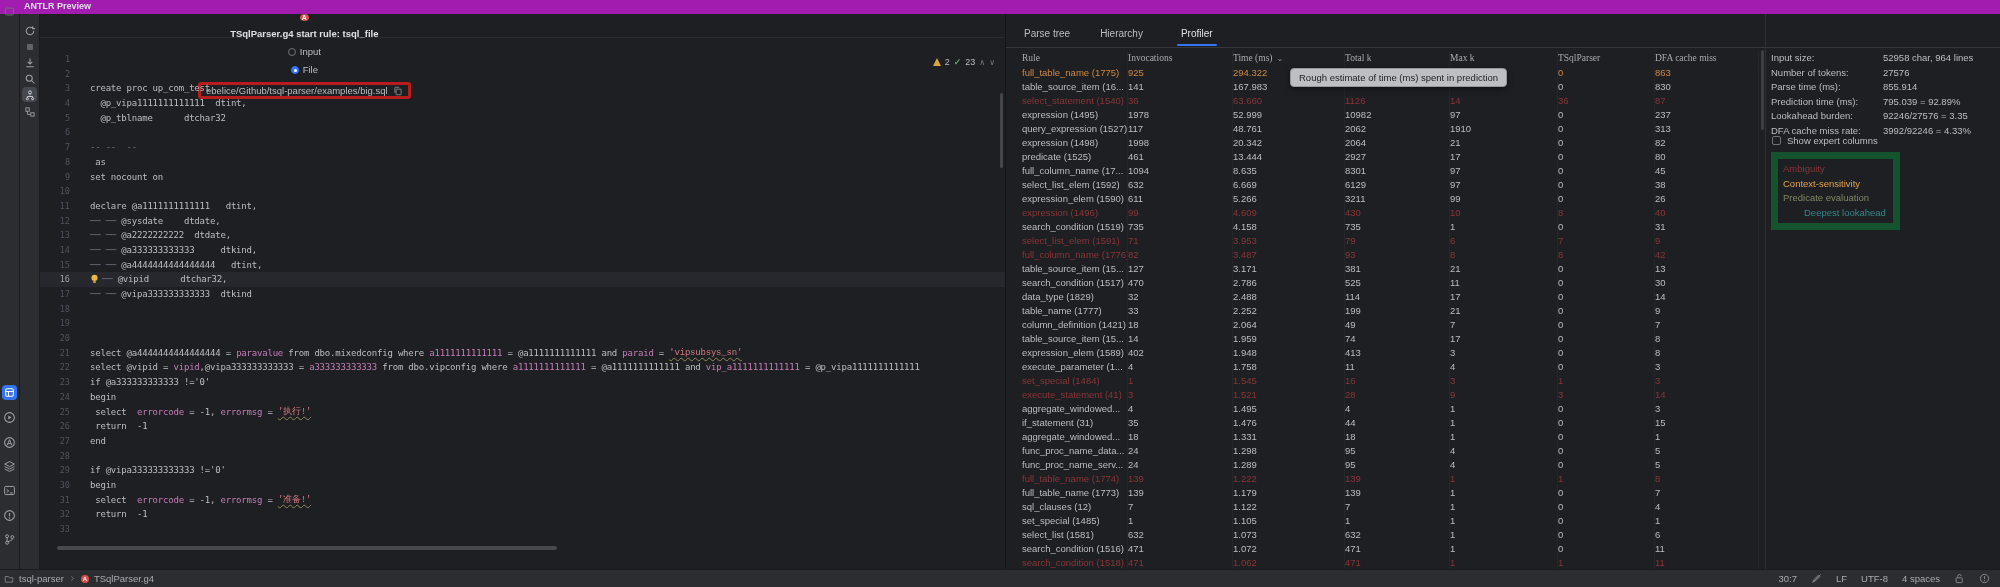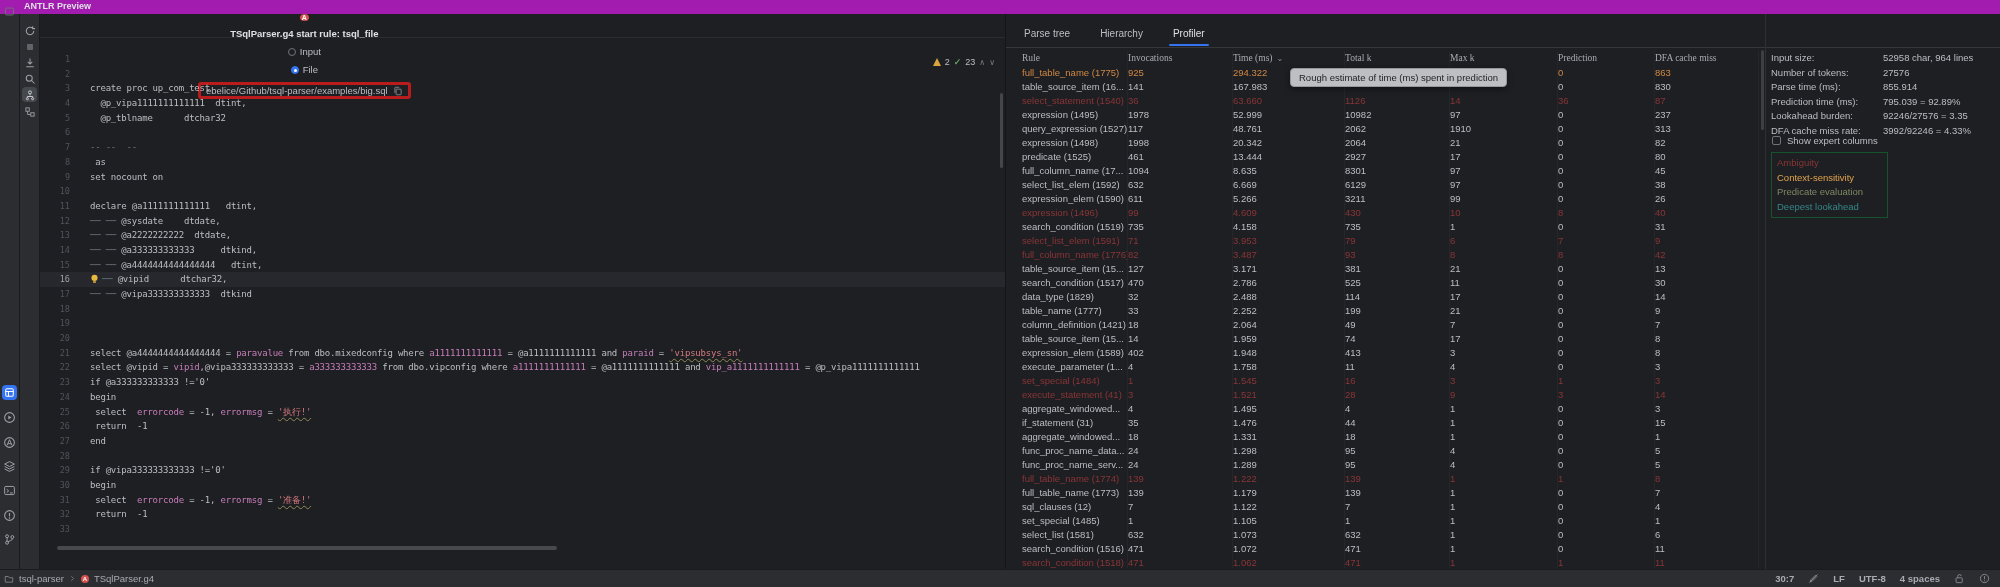--- a/index.html
+++ b/index.html
@@ -30,34 +30,34 @@
   .rdot.on{background:#3574f0;border-color:#3574f0;position:relative;}
   .rdot.on::after{content:"";position:absolute;left:2.5px;top:2.5px;width:3px;height:3px;border-radius:50%;background:#fff;}
   .path-field{display:flex;align-items:center;gap:5px;height:14px;padding:0 5px;border:3px solid #b91c1c;border-radius:3px;color:#bcbec4;}
   .editor-body{position:absolute;left:0;top:23px;right:0;bottom:0;overflow:hidden;padding-top:15px;box-sizing:border-box;}
   .cl{display:flex;height:14.7px;line-height:14.7px;white-space:pre;}
   .cl.cur{background:#26282e;}
   .ln{flex:0 0 30px;text-align:right;padding-right:0;font-family:"DejaVu Sans Mono",monospace;font-size:8.5px;color:#4e535c;}
   .cl.cur .ln{color:#9da0a8;}
   .lt{padding-left:20px;font-family:"DejaVu Sans Mono",monospace;font-size:9px;letter-spacing:-0.2px;display:flex;align-items:center;}
   .seg-d{color:#bcbec4;} .seg-c{color:#6e7581;} .seg-p{color:#c77dbb;}
-  .seg-s{color:#d2797f;text-decoration:underline wavy rgba(170,160,100,.8) 1px;text-underline-offset:2px;}
+  .seg-s{color:#d2797f;text-decoration:underline wavy rgba(170,160,100,.8) 1px;text-underline-offset:2px;font-family:Liberation Mono, monospace;}
   .bulb{margin-right:3px;}
   .inspect{position:absolute;right:10px;top:20px;display:flex;align-items:center;gap:4px;font-size:9px;color:#bcbec4;}
   .warn-tri{width:0;height:0;border-left:4.5px solid transparent;border-right:4.5px solid transparent;border-bottom:8px solid #d9a53f;}
   .chk{color:#5fa364;font-size:9px;font-weight:bold;}
   .chev{color:#787c83;font-size:8px;}
   .hscroll{position:absolute;left:17px;top:509px;width:500px;height:4px;border-radius:2px;background:#47494d;}
   .vscroll{position:absolute;right:2px;top:56px;width:3px;height:75px;border-radius:2px;background:#44464a;}
   
   .vdiv1{position:absolute;left:1005px;top:14px;bottom:17px;width:1px;background:#141518;}
   .profiler-pane{position:absolute;left:1006px;top:14px;width:759px;bottom:17px;background:#1e1f22;overflow:hidden;}
   .ptabs{position:absolute;left:16px;top:6px;display:flex;gap:26px;height:26px;align-items:center;font-size:10px;}
   .ptab{color:#bcbec4;position:relative;padding:0 2px;height:26px;display:flex;align-items:center;}
-  .ptab.active{color:#dfe1e5;}
+  .ptab.active{color:#dfe1e5;margin-left:8px;}
   .ptab.active::after{content:"";position:absolute;left:-2px;right:-2px;bottom:0;height:2px;background:#3574f0;border-radius:1px;}
   .phline{position:absolute;left:0;right:0;top:33px;height:1px;background:#35373b;}
   .pgrid{display:grid;grid-template-columns:106px 105px 112px 105px 108px 97px 1fr;padding-left:16px;}
   .pheader{position:absolute;left:0;right:6px;top:37px;height:14px;line-height:14px;color:#a8abb2;font-family:Liberation Serif, serif;}
   .pcell{overflow:hidden;white-space:nowrap;border-right:1px solid rgba(255,255,255,0.035);}
   .sorticon{color:#8a8d93;font-size:8px;margin-left:4px;}
   .prows{position:absolute;left:0;right:6px;top:52px;bottom:0;overflow:hidden;}
   .prow{height:14px;line-height:14px;color:#bcbec4;}
   .prow.hl-orange{color:#d08845;}
   .prow.hl-red{color:#8a3538;}
@@ -67,28 +67,28 @@
   
   .vdiv2{position:absolute;left:1765px;top:14px;bottom:17px;width:1px;background:#2e3034;}
   .info-pane{position:absolute;left:1766px;top:14px;width:234px;bottom:17px;background:#1e1f22;}
   .ihline{position:absolute;left:0;right:0;top:33px;height:1px;background:#35373b;}
   .metrics{position:absolute;left:5px;top:37px;right:2px;}
   .mrow{display:flex;height:14.5px;line-height:14.5px;}
   .mlabel{flex:0 0 112px;color:#bcbec4;}
   .mvalue{color:#bcbec4;}
   .chkrow{position:absolute;left:6px;top:121px;display:flex;align-items:center;gap:6px;}
   .chkbox{width:9px;height:9px;border:1px solid #6f737a;border-radius:2px;box-sizing:border-box;}
-  .legend{position:absolute;left:5px;top:138px;width:105px;border:1px solid #14532d;padding:3px 5px;}
+  .legend{position:absolute;left:5px;top:138px;width:105px;border:7px solid #14532d;padding:3px 5px;}
   .lrow{height:14.5px;line-height:14.5px;white-space:nowrap;}
   
   .status-bar{position:absolute;left:0;bottom:0;width:2000px;height:17px;background:#2b2d30;border-top:1px solid #1a1b1e;
               display:flex;align-items:center;font-size:9.5px;color:#a8abb2;}
   .sb-left{display:flex;align-items:center;gap:5px;margin-left:4px;}
   .sb-right{position:absolute;right:10px;display:flex;align-items:center;gap:14px;}
-  .sb-item{display:flex;align-items:center;font-weight:bold;}
+  .sb-item{display:flex;align-items:center;}
   .sb-dot{width:8px;height:8px;border-radius:50%;background:#d5504d;color:#fff;font-size:6px;font-weight:bold;display:flex;align-items:center;justify-content:center;}
   svg.ic{display:block;}
 </style>
 </head>
 <body>
 
 <div id="app">
 
   <div class="topbar">
     <span class="title">ANTLR Preview</span>
@@ -267,21 +267,21 @@
         <div class="ptab">Hierarchy</div>
         <div class="ptab active">Profiler</div>
       </div>
     <div class="phline"></div>
     <div class="pheader pgrid" id="pheader">
         <div class="pcell">Rule</div>
         <div class="pcell">Invocations</div>
         <div class="pcell">Time (ms)<span class="sorticon">⌄</span></div>
         <div class="pcell">Total k</div>
         <div class="pcell">Max k</div>
-        <div class="pcell">Prediction</div>
+        <div class="pcell">TSqlParser</div>
         <div class="pcell">DFA cache miss</div>
       </div>
     <div class="prows" id="prows">
         <div class="prow pgrid hl-orange">
           <div class="pcell">full_table_name (1775)</div>
           <div class="pcell">925</div>
           <div class="pcell">294.322</div>
           <div class="pcell"></div>
           <div class="pcell"></div>
           <div class="pcell">0</div>
@@ -638,21 +638,21 @@
         </div>
       </div>
     <div class="chkrow">
       <span class="chkbox"></span>
       <span>Show expert columns</span>
     </div>
     <div class="legend" id="legend">
         <div class="lrow" style="color: rgb(138, 53, 56);">Ambiguity</div>
         <div class="lrow" style="color: rgb(227, 164, 79);">Context-sensitivity</div>
         <div class="lrow" style="color: rgb(125, 137, 100);">Predicate evaluation</div>
-        <div class="lrow" style="color: rgb(53, 135, 138);">Deepest lookahead</div>
+        <div class="lrow" style="color: rgb(53, 135, 138); margin-left: 21px;">Deepest lookahead</div>
       </div>
   </div>
 
   <div class="status-bar">
     <div class="sb-left">
       <svg class="ic" width="10" height="10" viewBox="0 0 16 16">
           <path d="M2 4h5l1.5 2H14v7H2z" fill="none" stroke="#8a8d93" stroke-width="1.3"></path>
         </svg>
       <span>tsql-parser</span>
       <svg class="ic" width="7" height="7" viewBox="0 0 16 16">

